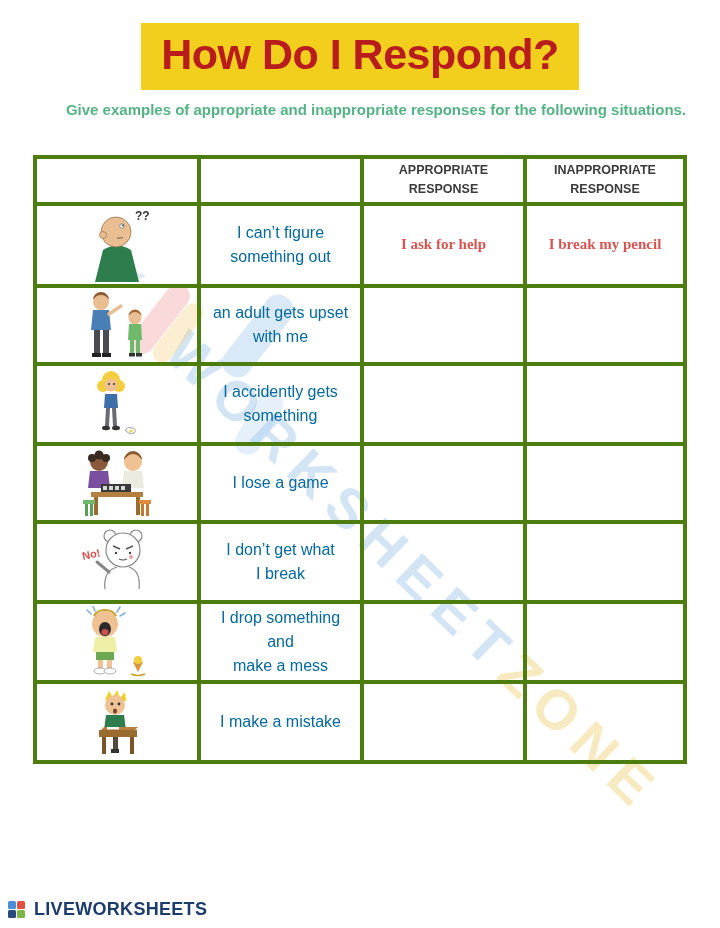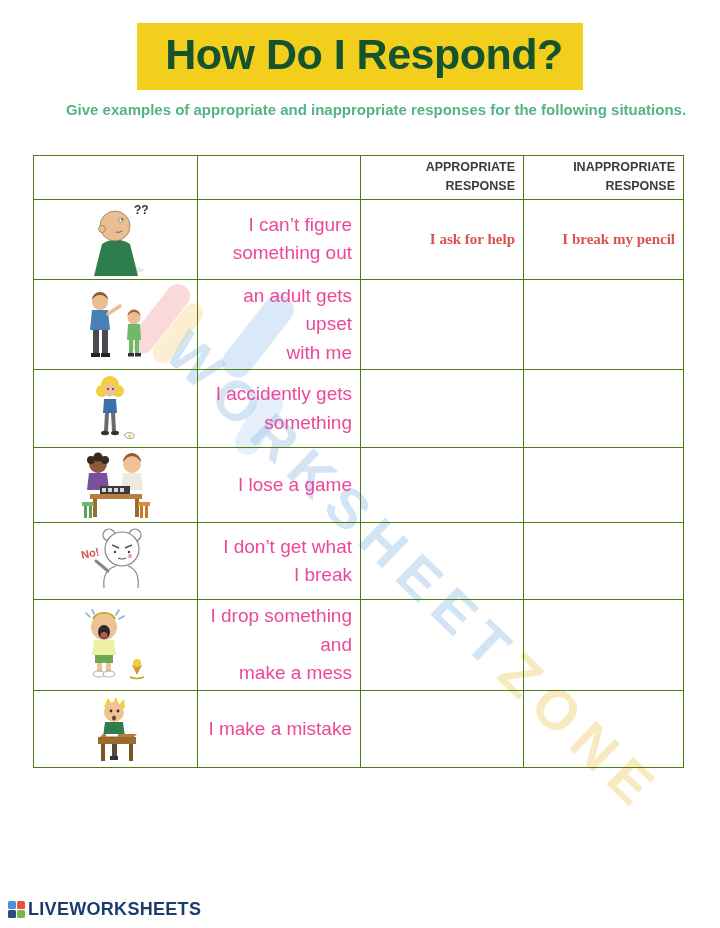--- a/index.html
+++ b/index.html
@@ -17,45 +17,45 @@
   .wm-yellow{color:rgba(242,216,140,0.55);}
   .blob{position:absolute;border-radius:14px;z-index:0;pointer-events:none;}
   .blob-pink{left:148px;top:278px;width:24px;height:82px;background:rgba(236,130,130,0.30);transform:rotate(38deg);}
   .blob-yellow{left:168px;top:298px;width:20px;height:70px;background:rgba(246,206,120,0.35);transform:rotate(38deg);}
   .blob-blue{left:243px;top:288px;width:30px;height:96px;background:rgba(150,192,236,0.35);transform:rotate(38deg);}
   .blob-blue2{left:246px;top:388px;width:26px;height:70px;background:rgba(160,200,240,0.28);transform:rotate(30deg);}
 
   
   .title-row{position:relative;z-index:1;text-align:center;padding-top:23px;}
   .title-highlight{
-    display:inline-block;background:#F2CF1D;color:#14532d;font-weight:bold;
-    font-size:43px;letter-spacing:-0.5px;padding:7px 20px 11px 28px;
+    display:inline-block;background:#F2CF1D;color:#b91c1c;font-weight:bold;
+    font-size:43px;letter-spacing:-0.5px;padding:7px 20px 11px 20px;
   }
   .subtitle{
     position:relative;z-index:1;text-align:center;color:#53B483;
     font-size:15px;margin-top:11px;font-weight:bold;margin-left:32px;
   }
 
   
   table.sheet{
     position:absolute;left:33px;top:155px;width:650px;z-index:1;
     border-collapse:collapse;table-layout:fixed;background:transparent;
   }
   table.sheet td{
-    border:1px solid #4d7c0f;text-align:right;vertical-align:middle;padding:2px 8px;
+    border:4px solid #4d7c0f;text-align:center;vertical-align:middle;padding:2px 8px;
   }
   td.noborder{border:none;}
   .hdr{font-weight:bold;font-size:12.5px;color:#3b3b3b;line-height:1.55;white-space:pre-line;}
-  .situation{font-size:19px;color:#ec4899;line-height:1.5;white-space:pre-line;}
+  .situation{font-size:16px;color:#0369a1;line-height:1.5;white-space:pre-line;}
   .answer{font-size:15px;color:#D9534F;font-weight:bold;font-family:Liberation Serif, serif;}
   .img-cell{padding:1px;}
   .img-cell svg{display:block;margin:0 auto;}
 
   
-  .footer{position:absolute;left:8px;top:899px;display:flex;align-items:center;gap:3px;z-index:1;}
+  .footer{position:absolute;left:8px;top:899px;display:flex;align-items:center;gap:9px;z-index:1;}
   .logo-grid{display:grid;grid-template-columns:8px 8px;grid-template-rows:8px 8px;gap:1px;}
   .logo-grid span{border-radius:1.5px;display:block;}
   .lg-1{background:#4A90D9;} .lg-2{background:#E25041;}
   .lg-3{background:#2B4C7E;} .lg-4{background:#7AB648;}
   .brand{font-size:18px;font-weight:bold;color:#1D3C6E;letter-spacing:0.3px;}
 </style>
 </head>
 <body>
 
 <div class="watermark"><span class="wm-blue">WORKSHEET</span><span class="wm-yellow">ZONE</span></div>

